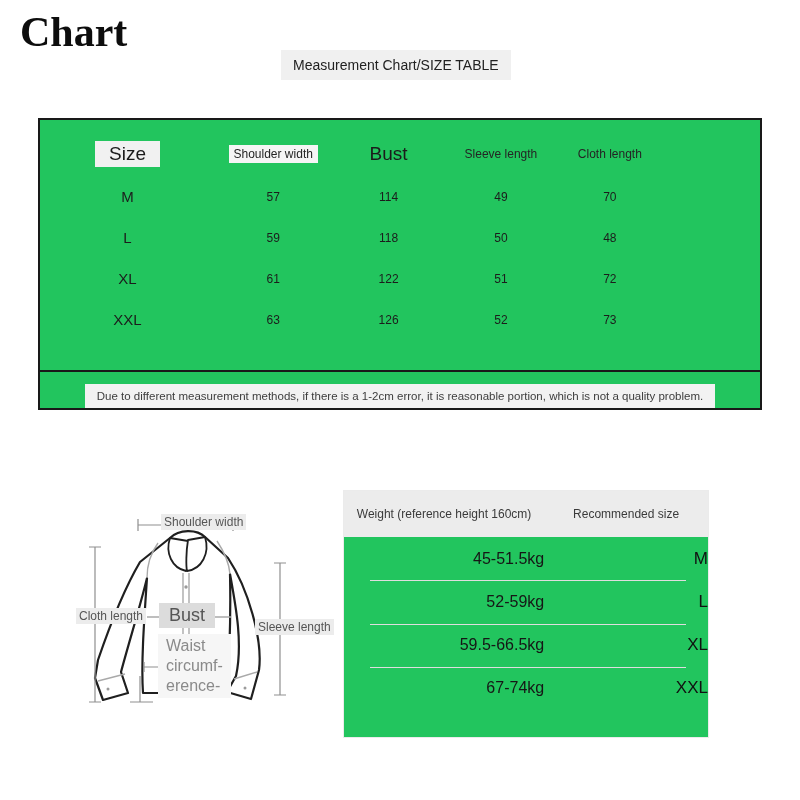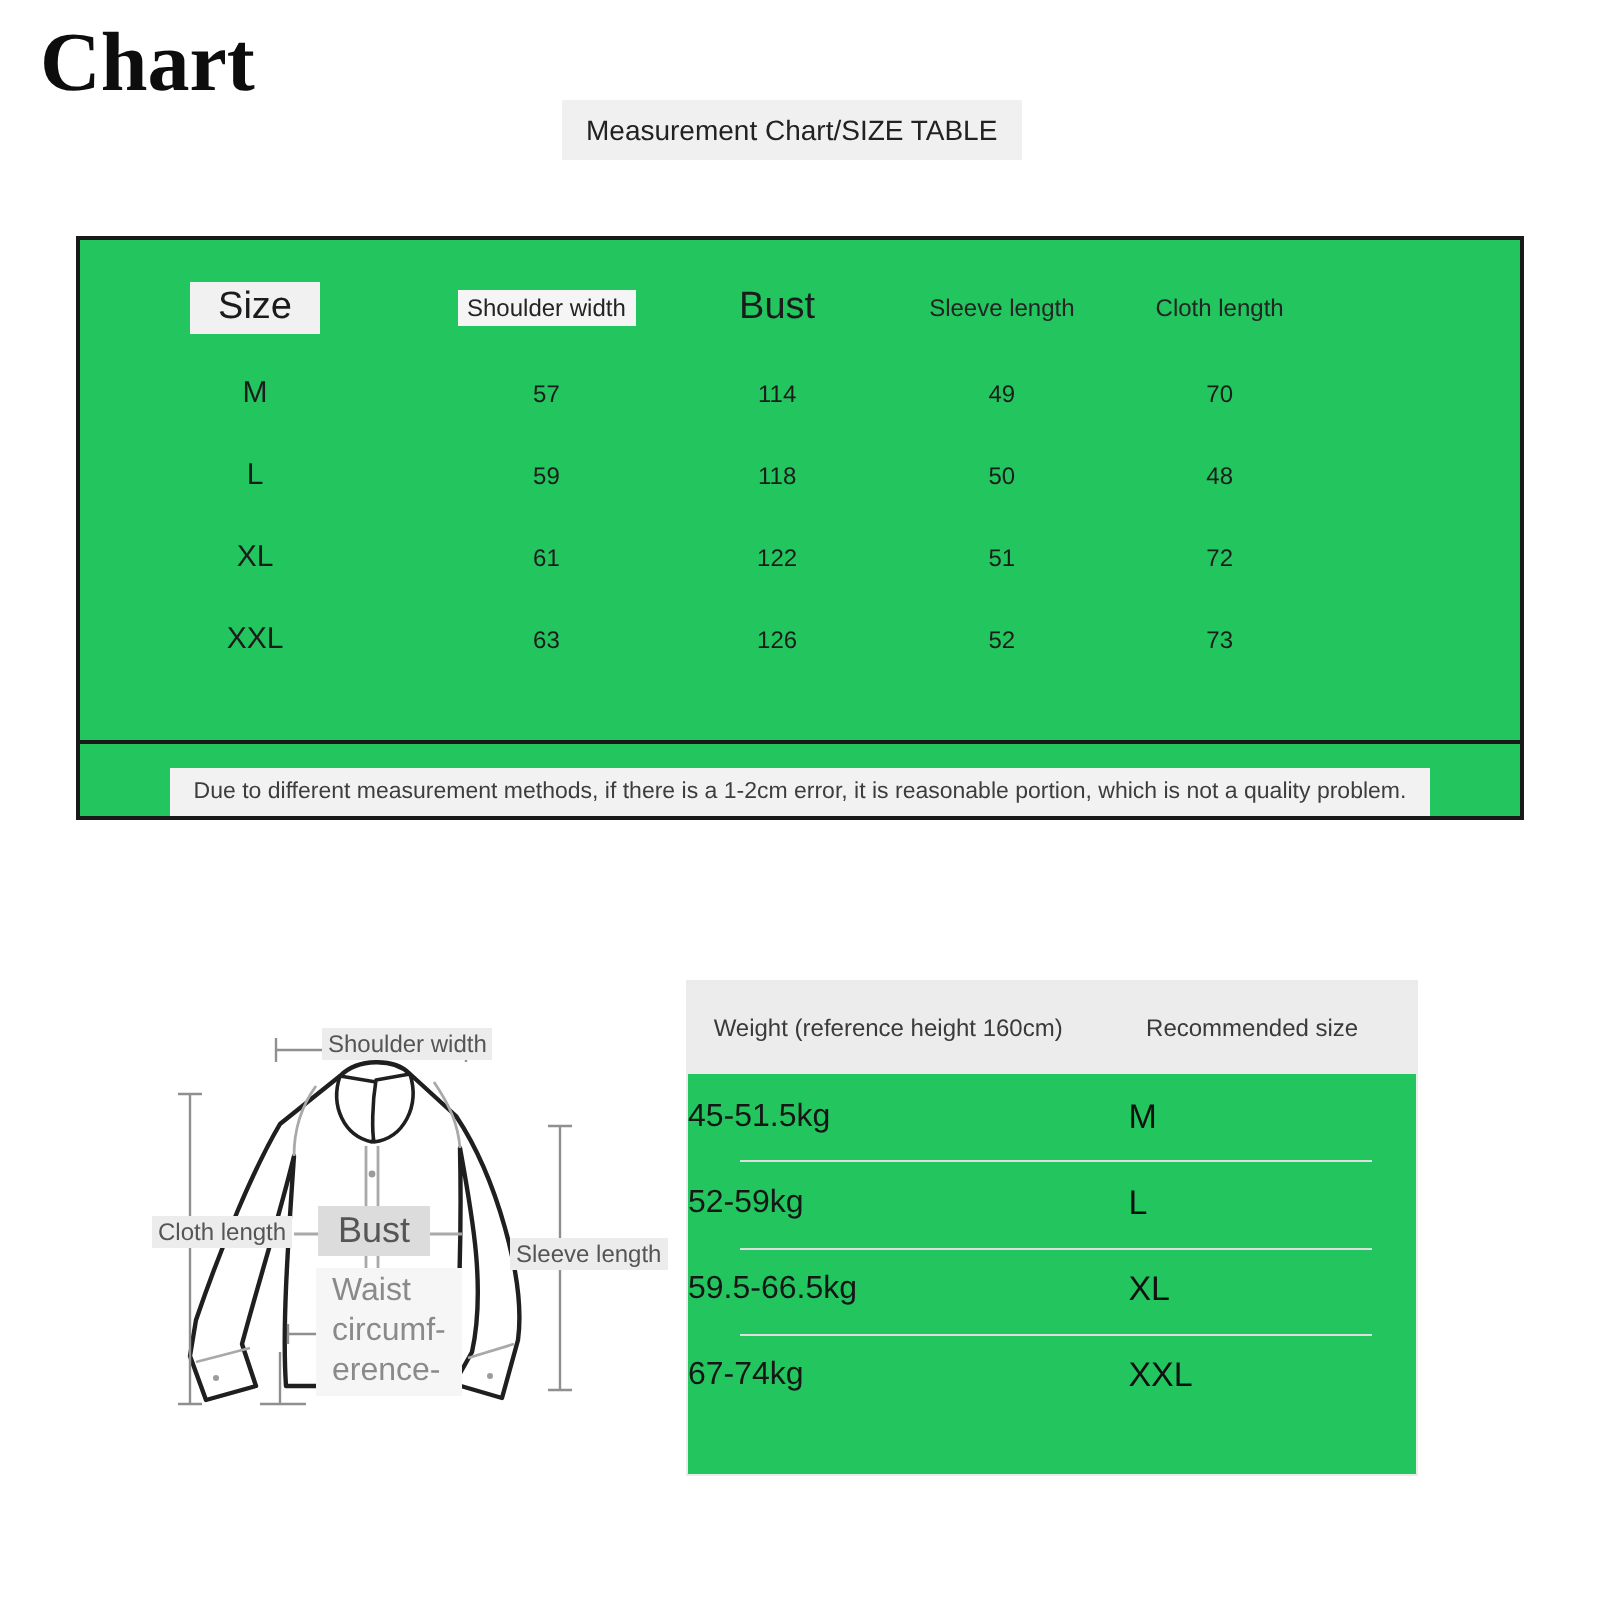--- a/index.html
+++ b/index.html
@@ -131,22 +131,21 @@
     font-size: 12px;
     color: #3a3a3a;
   }
   .weight-body { height: 173px; display: flex; flex-direction: column; }
   .weight-row {
     flex: 1;
     position: relative;
     display: grid;
     grid-template-columns: 55% 45%;
     align-items: center;
-    text-align: left;
-    gap: 20px;
+    text-align: right;
   }
   .weight-row + .weight-row::before {
     content: "";
     position: absolute;
     top: 0;
     left: 26px;
     right: 22px;
     height: 1px;
     background: #dedede;
   }

